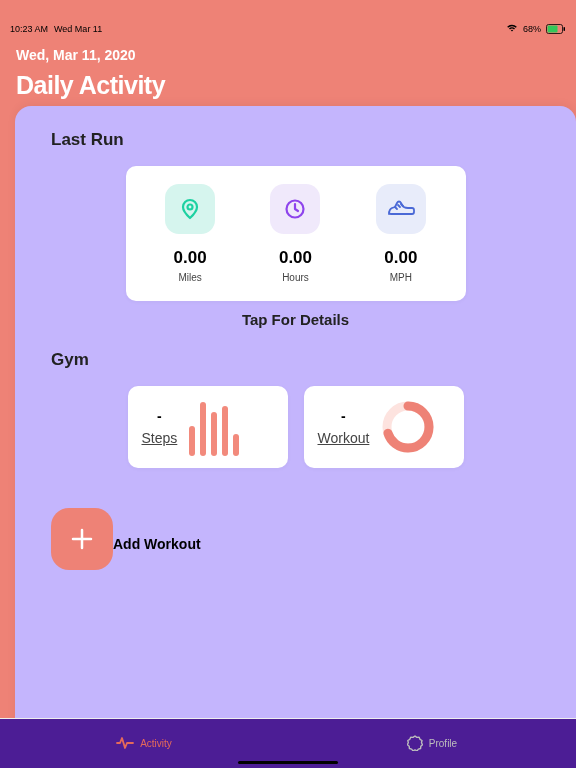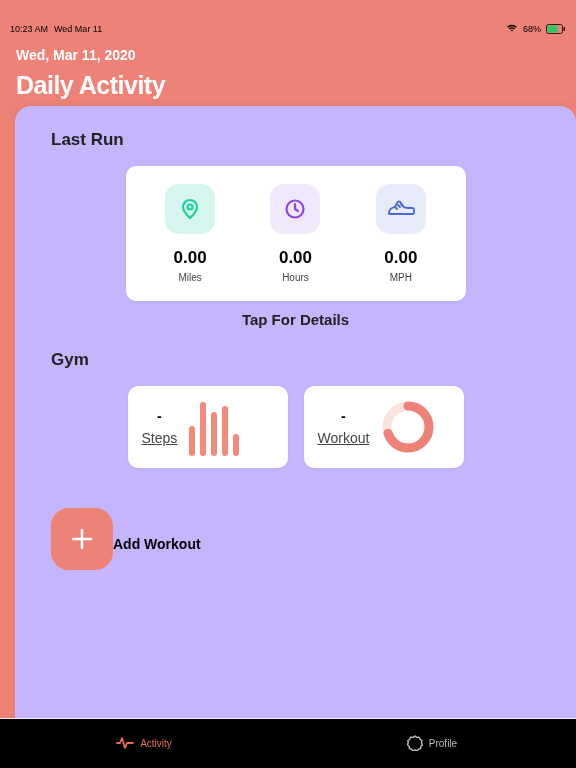--- a/index.html
+++ b/index.html
@@ -27,21 +27,21 @@
 .gym-text { display: flex; flex-direction: column; align-items: center; }
 .gym-value { font-size: 14px; font-weight: 600; color: #000; margin-bottom: 6px;}
 .gym-label { font-size: 14px; color: #444; text-decoration: underline; }
 .bars { display: flex; align-items: flex-end; gap: 5px; height: 58px; }
 .bar { width: 6px; background: #f28a7c; border-radius: 3px; }
 .ring { width: 54px; height: 54px; }
 .add-workout { display: flex; flex-direction: row; align-items: center; }
 .add-btn { width: 62px; height: 62px; background: #ee8276; border-radius: 18px; display: flex; align-items: center; justify-content: center; margin-bottom: 10px; }
 .add-btn svg { color: #fff; }
 .add-label { font-size: 14px; font-weight: 600; color: #000; }
-.tabbar { position: absolute; bottom: 0; left: 0; right: 0; height: 50px; background: #000000; border-top: 1px solid #eee; display: flex; }
+.tabbar { position: absolute; bottom: 0; left: 0; right: 0; height: 50px; background: #4c1d95; border-top: 1px solid #eee; display: flex; }
 .tab { flex: 1; display: flex; align-items: center; justify-content: center; gap: 6px; font-size: 10px; }
 .tab.active { color: #e56a5a; }
 .tab.inactive { color: #bdbdbd; }
 .home-indicator { position: absolute; bottom: 4px; left: 50%; transform: translateX(-50%); width: 100px; height: 3px; background: #000; border-radius: 2px; }
 </style>
 </head>
 <body>
 
 <div class="status-bar">
   <div class="status-left">

